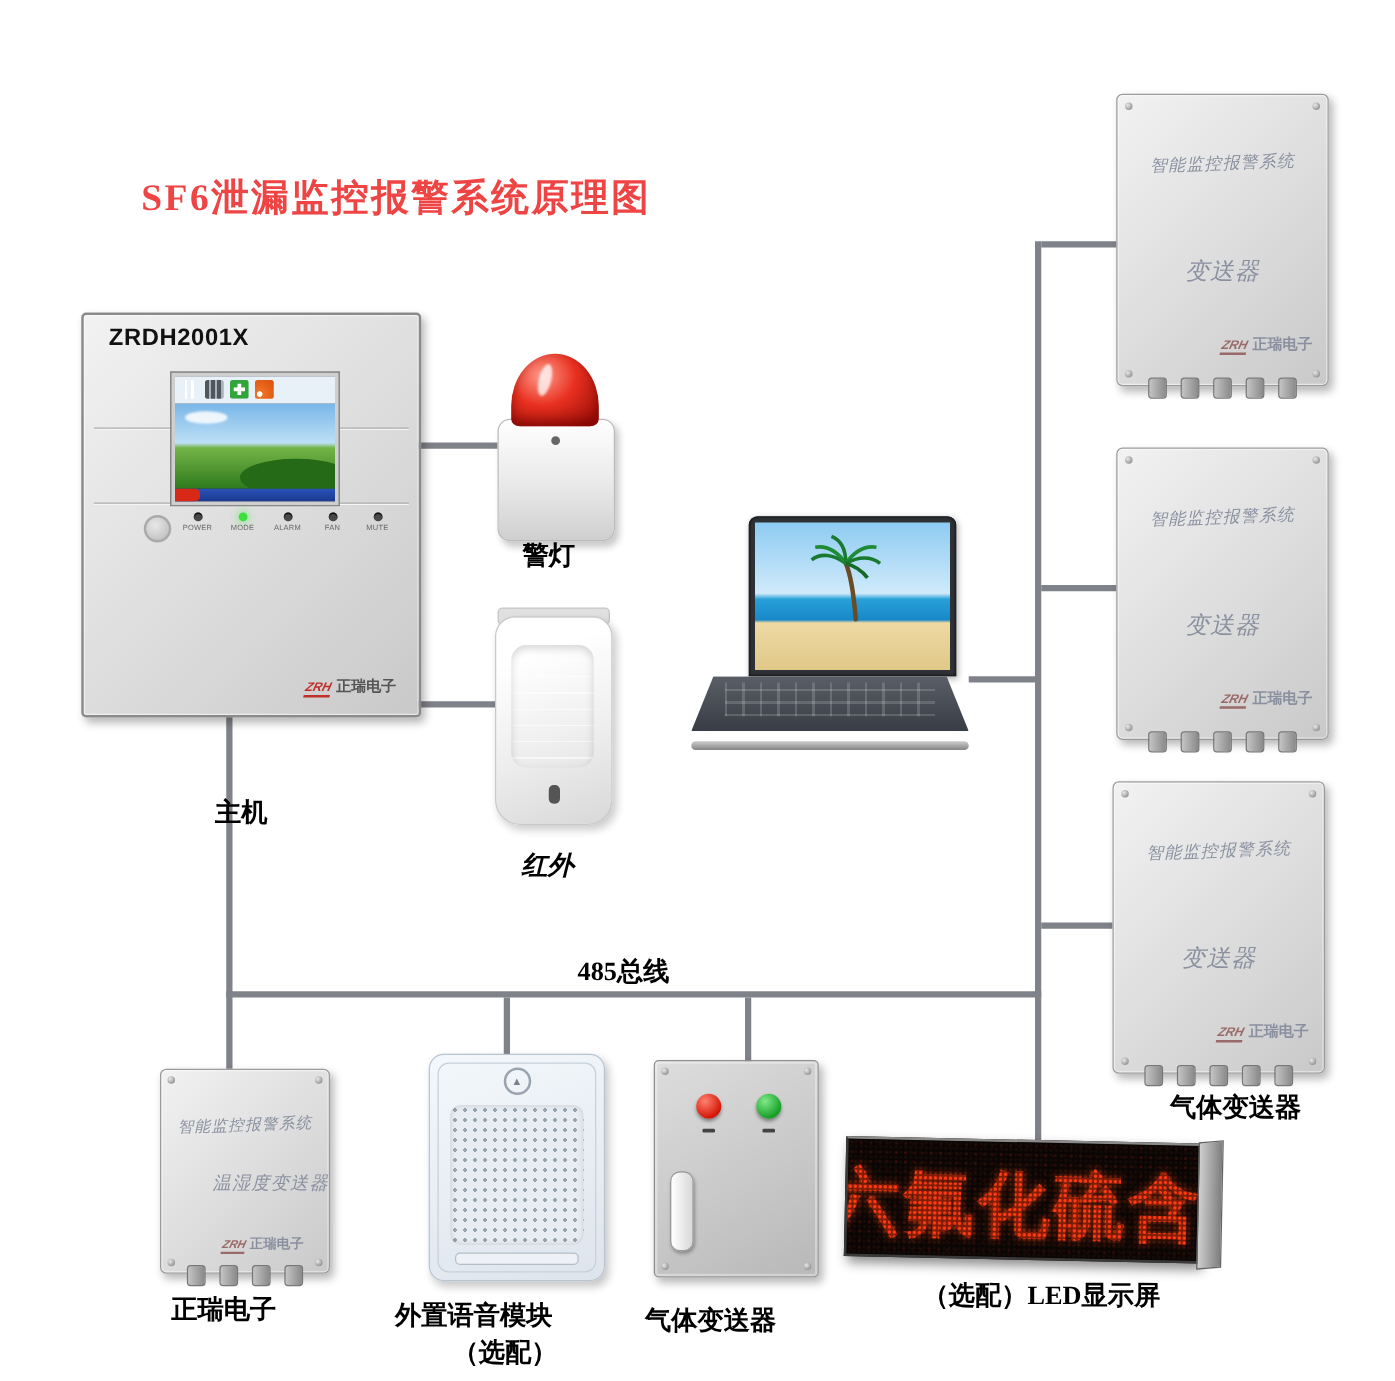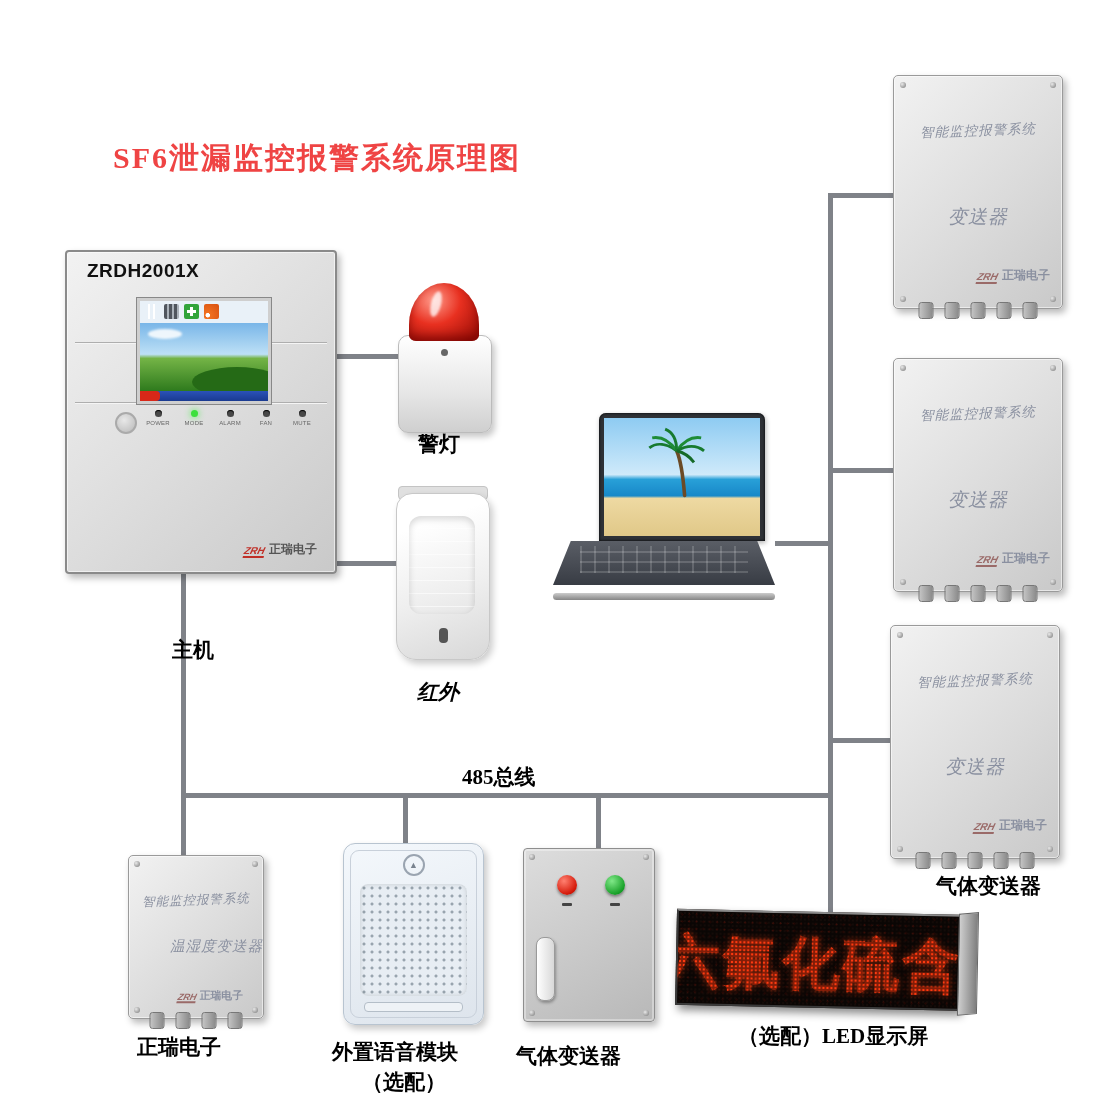--- a/index.html
+++ b/index.html
@@ -347,21 +347,21 @@
     </div>
   </div>
   <div class="caption" style="left:137px;top:1033px;">正瑞电子</div>
 
   <div class="speaker">
     <div class="spk-inner"></div>
     <div class="spk-logo">▲</div>
     <div class="spk-grille"></div>
     <div class="spk-slot"></div>
   </div>
-  <div class="caption" style="left:332px;top:1038px;">外置语音模块</div>
+  <div class="caption" style="left:316px;top:1038px;">外置语音模块</div>
   <div class="caption" style="left:362px;top:1068px;">（选配）</div>
 
   <div class="fanbox">
     <span class="screw" style="left:5px;top:5px;"></span>
     <span class="screw" style="right:5px;top:5px;"></span>
     <span class="screw" style="left:5px;bottom:5px;"></span>
     <span class="screw" style="right:5px;bottom:5px;"></span>
     <span class="btn-round btn-red"></span>
     <span class="btn-round btn-green"></span>
     <span class="btn-mark" style="left:38px;top:54px;"></span>

